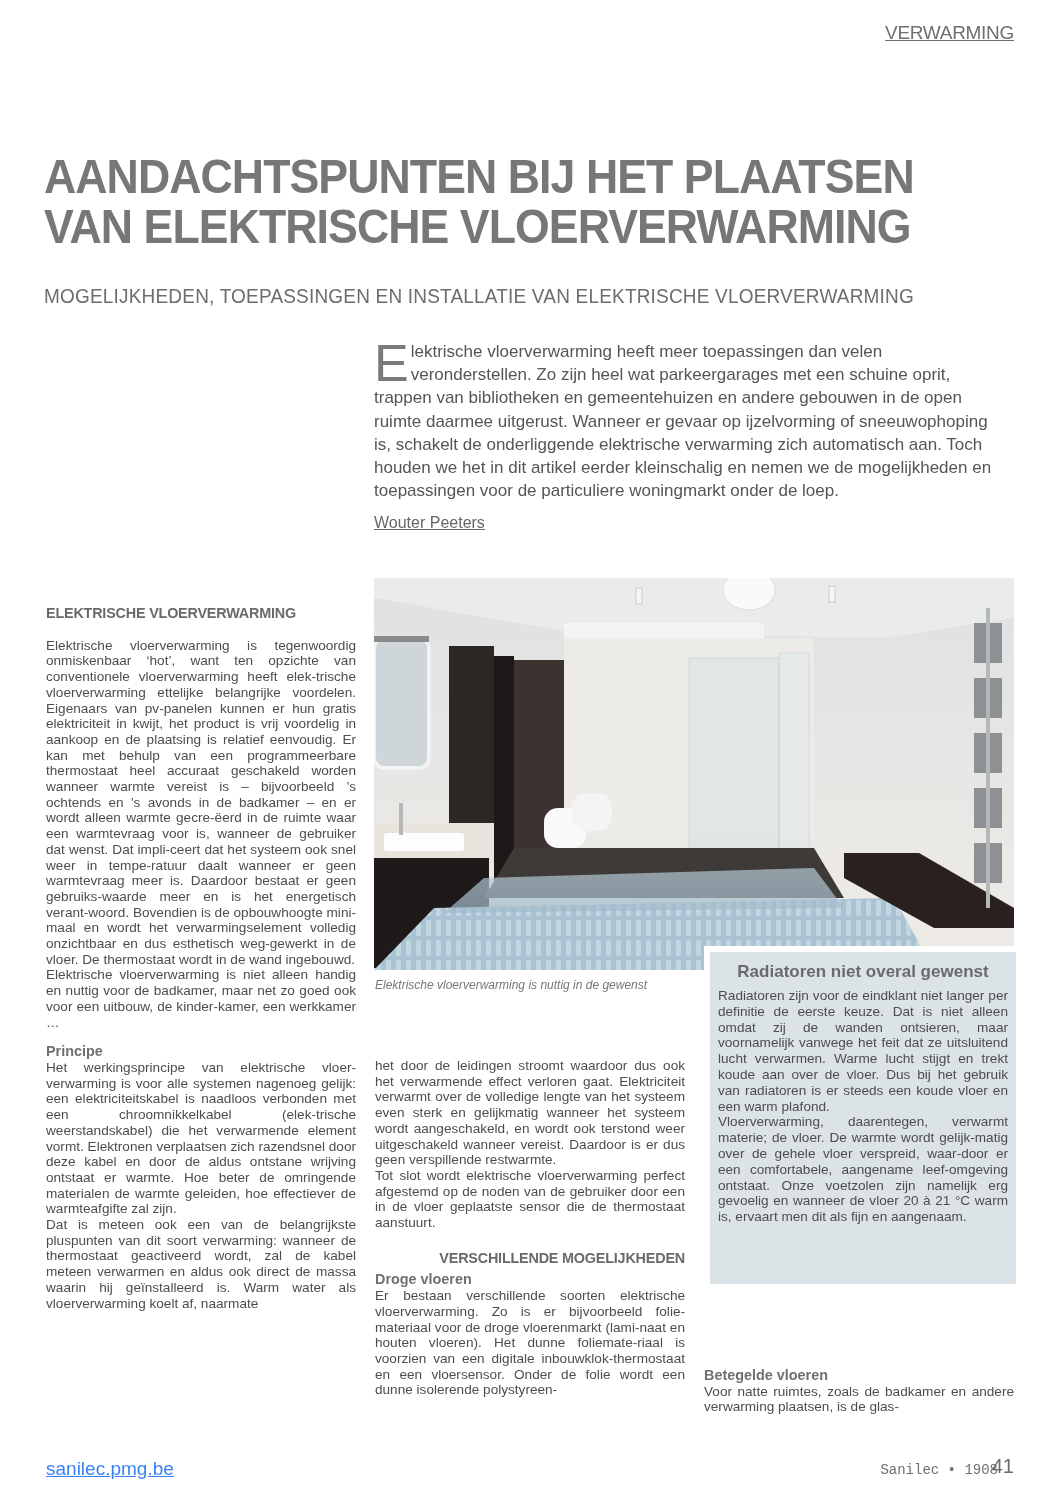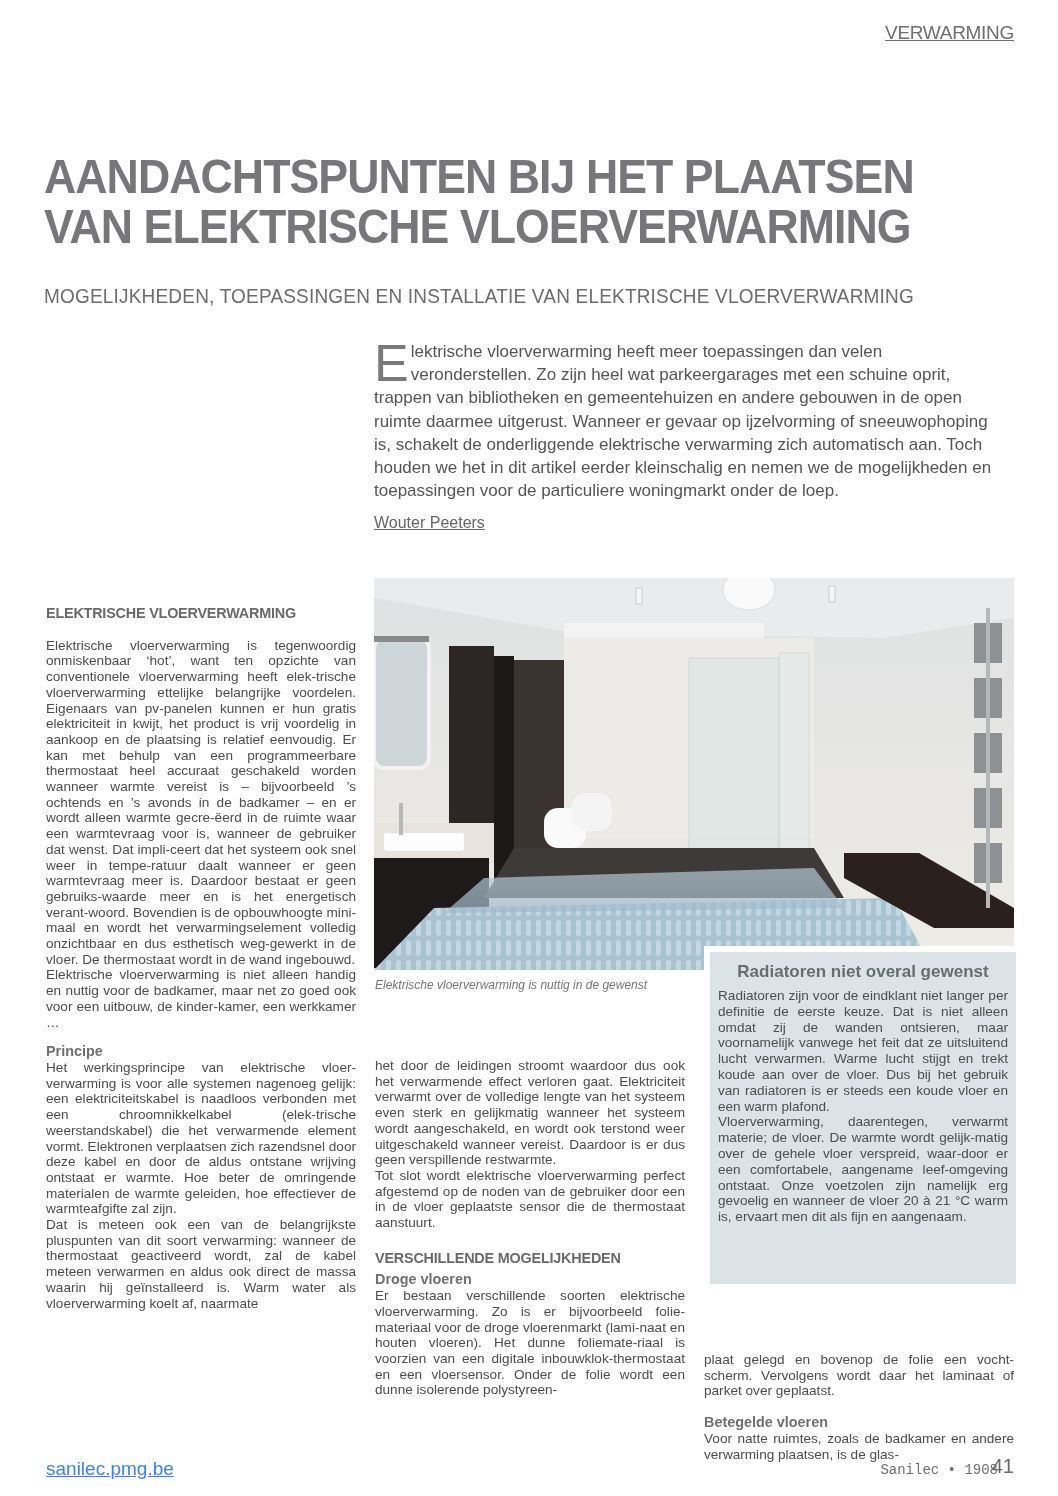--- a/index.html
+++ b/index.html
@@ -148,26 +148,25 @@
   <p>Elektrische vloerverwarming is tegenwoordig onmiskenbaar ‘hot’, want ten opzichte van conventionele vloerverwarming heeft elek-trische vloerverwarming ettelijke belangrijke voordelen. Eigenaars van pv-panelen kunnen er hun gratis elektriciteit in kwijt, het product is vrij voordelig in aankoop en de plaatsing is relatief eenvoudig. Er kan met behulp van een programmeerbare thermostaat heel accuraat geschakeld worden wanneer warmte vereist is – bijvoorbeeld ’s ochtends en ’s avonds in de badkamer – en er wordt alleen warmte gecre-ëerd in de ruimte waar een warmtevraag voor is, wanneer de gebruiker dat wenst. Dat impli-ceert dat het systeem ook snel weer in tempe-ratuur daalt wanneer er geen warmtevraag meer is. Daardoor bestaat er geen gebruiks-waarde meer en is het energetisch verant-woord. Bovendien is de opbouwhoogte mini-maal en wordt het verwarmingselement volledig onzichtbaar en dus esthetisch weg-gewerkt in de vloer. De thermostaat wordt in de wand ingebouwd.</p>
   <p>Elektrische vloerverwarming is niet alleen handig en nuttig voor de badkamer, maar net zo goed ook voor een uitbouw, de kinder-kamer, een werkkamer …</p>
   <p class="h-sub">Principe</p>
   <p>Het werkingsprincipe van elektrische vloer-verwarming is voor alle systemen nagenoeg gelijk: een elektriciteitskabel is naadloos verbonden met een chroomnikkelkabel (elek-trische weerstandskabel) die het verwarmende element vormt. Elektronen verplaatsen zich razendsnel door deze kabel en door de aldus ontstane wrijving ontstaat er warmte. Hoe beter de omringende materialen de warmte geleiden, hoe effectiever de warmteafgifte zal zijn.</p>
   <p>Dat is meteen ook een van de belangrijkste pluspunten van dit soort verwarming: wanneer de thermostaat geactiveerd wordt, zal de kabel meteen verwarmen en aldus ook direct de massa waarin hij geïnstalleerd is. Warm water als vloerverwarming koelt af, naarmate</p>
 </div>
 
 <div class="col col-2">
   <p>het door de leidingen stroomt waardoor dus ook het verwarmende effect verloren gaat. Elektriciteit verwarmt over de volledige lengte van het systeem even sterk en gelijkmatig wanneer het systeem wordt aangeschakeld, en wordt ook terstond weer uitgeschakeld wanneer vereist. Daardoor is er dus geen verspillende restwarmte.</p>
   <p>Tot slot wordt elektrische vloerverwarming perfect afgestemd op de noden van de gebruiker door een in de vloer geplaatste sensor die de thermostaat aanstuurt.</p>
-  <p class="h-caps" style="margin-top:20px !important; margin-bottom:6px !important;">VERSCHILLENDE MOGELIJKHEDEN</p>
+  <p class="h-caps" style="margin-top:20px !important; margin-bottom:6px !important;text-align:right;">VERSCHILLENDE MOGELIJKHEDEN</p>
   <p class="h-sub" style="margin-top:4px !important;">Droge vloeren</p>
   <p>Er bestaan verschillende soorten elektrische vloerverwarming. Zo is er bijvoorbeeld folie-materiaal voor de droge vloerenmarkt (lami-naat en houten vloeren). Het dunne foliemate-riaal is voorzien van een digitale inbouwklok-thermostaat en een vloersensor. Onder de folie wordt een dunne isolerende polystyreen-</p>
 </div>
 
 <div class="col col-3">
-  <p>plaat gelegd en bovenop de folie een vocht-scherm. Vervolgens wordt daar het laminaat of parket over geplaatst.</p>
   <p class="h-sub" style="margin-top:16px !important;">Betegelde vloeren</p>
   <p>Voor natte ruimtes, zoals de badkamer en andere verwarming plaatsen, is de glas-</p>
 </div>
 
 <div class="abs footer-url">sanilec.pmg.be</div>
 <div class="abs footer-mag">Sanilec • 1908</div>
 <div class="abs footer-page">41</div>
 
 </body></html>

